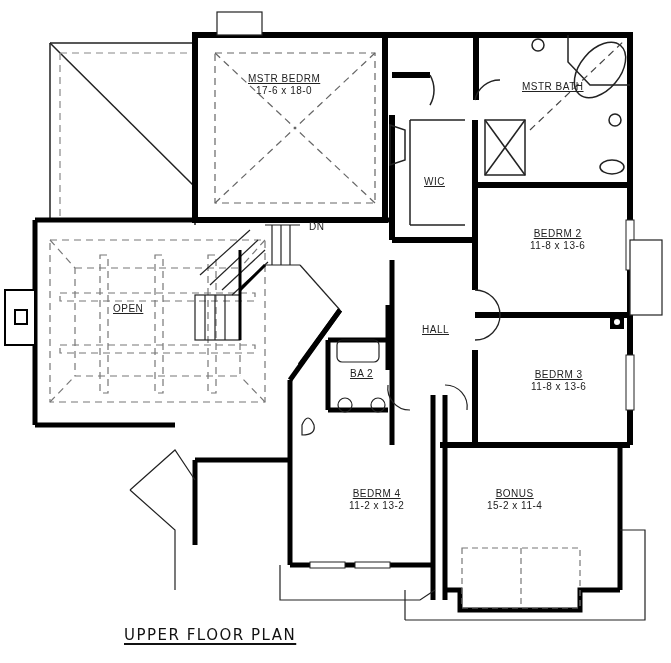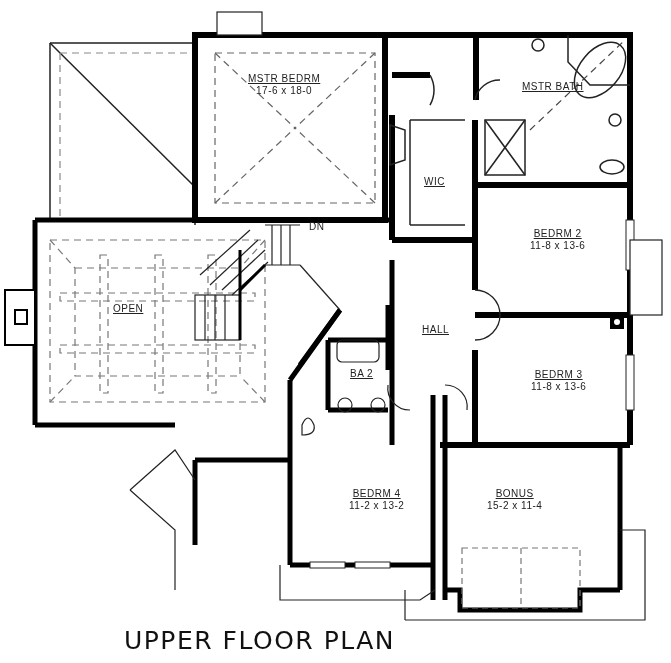--- a/index.html
+++ b/index.html
@@ -1,21 +1,21 @@
 <!DOCTYPE html>
 <html><head>
 <meta charset="utf-8">
 <style>
   html, body { margin:0; padding:0; background:#ffffff; }
   body { width:671px; height:663px; overflow:hidden; position:relative; font-family:"DejaVu Sans", sans-serif; }
   svg { position:absolute; left:0; top:0; }
   .lbl { position:absolute; font-family:Liberation Sans, sans-serif; font-size:10px; color:#222; text-align:center; line-height:12px; white-space:nowrap; letter-spacing:0.5px; }
   .lbl .name { text-decoration:underline; display:block; }
   .lbl .dim { display:block; }
-  .title { position:absolute; left:124px; top:626px; font-family:"DejaVu Sans", sans-serif; font-size:25px; color:#111; letter-spacing:1.5px; text-decoration-thickness:2px; text-underline-offset:3px; }
+  .title { position:absolute; left:124px; top:626px; font-family:"DejaVu Sans", sans-serif; font-size:15px; color:#111; letter-spacing:1.5px; text-decoration:underline; text-decoration-thickness:2px; text-underline-offset:3px; }
 </style>
 </head>
 <body>
 
 <svg width="671" height="663" viewBox="0 0 671 663" xmlns="http://www.w3.org/2000/svg">
 
   <g fill="none" stroke="#222" stroke-width="1.5">
     <polyline points="50,43 195,43 195,225"></polyline>
     <line x1="50" y1="43" x2="50" y2="220"></line>
     <line x1="50" y1="43" x2="195" y2="187"></line>

